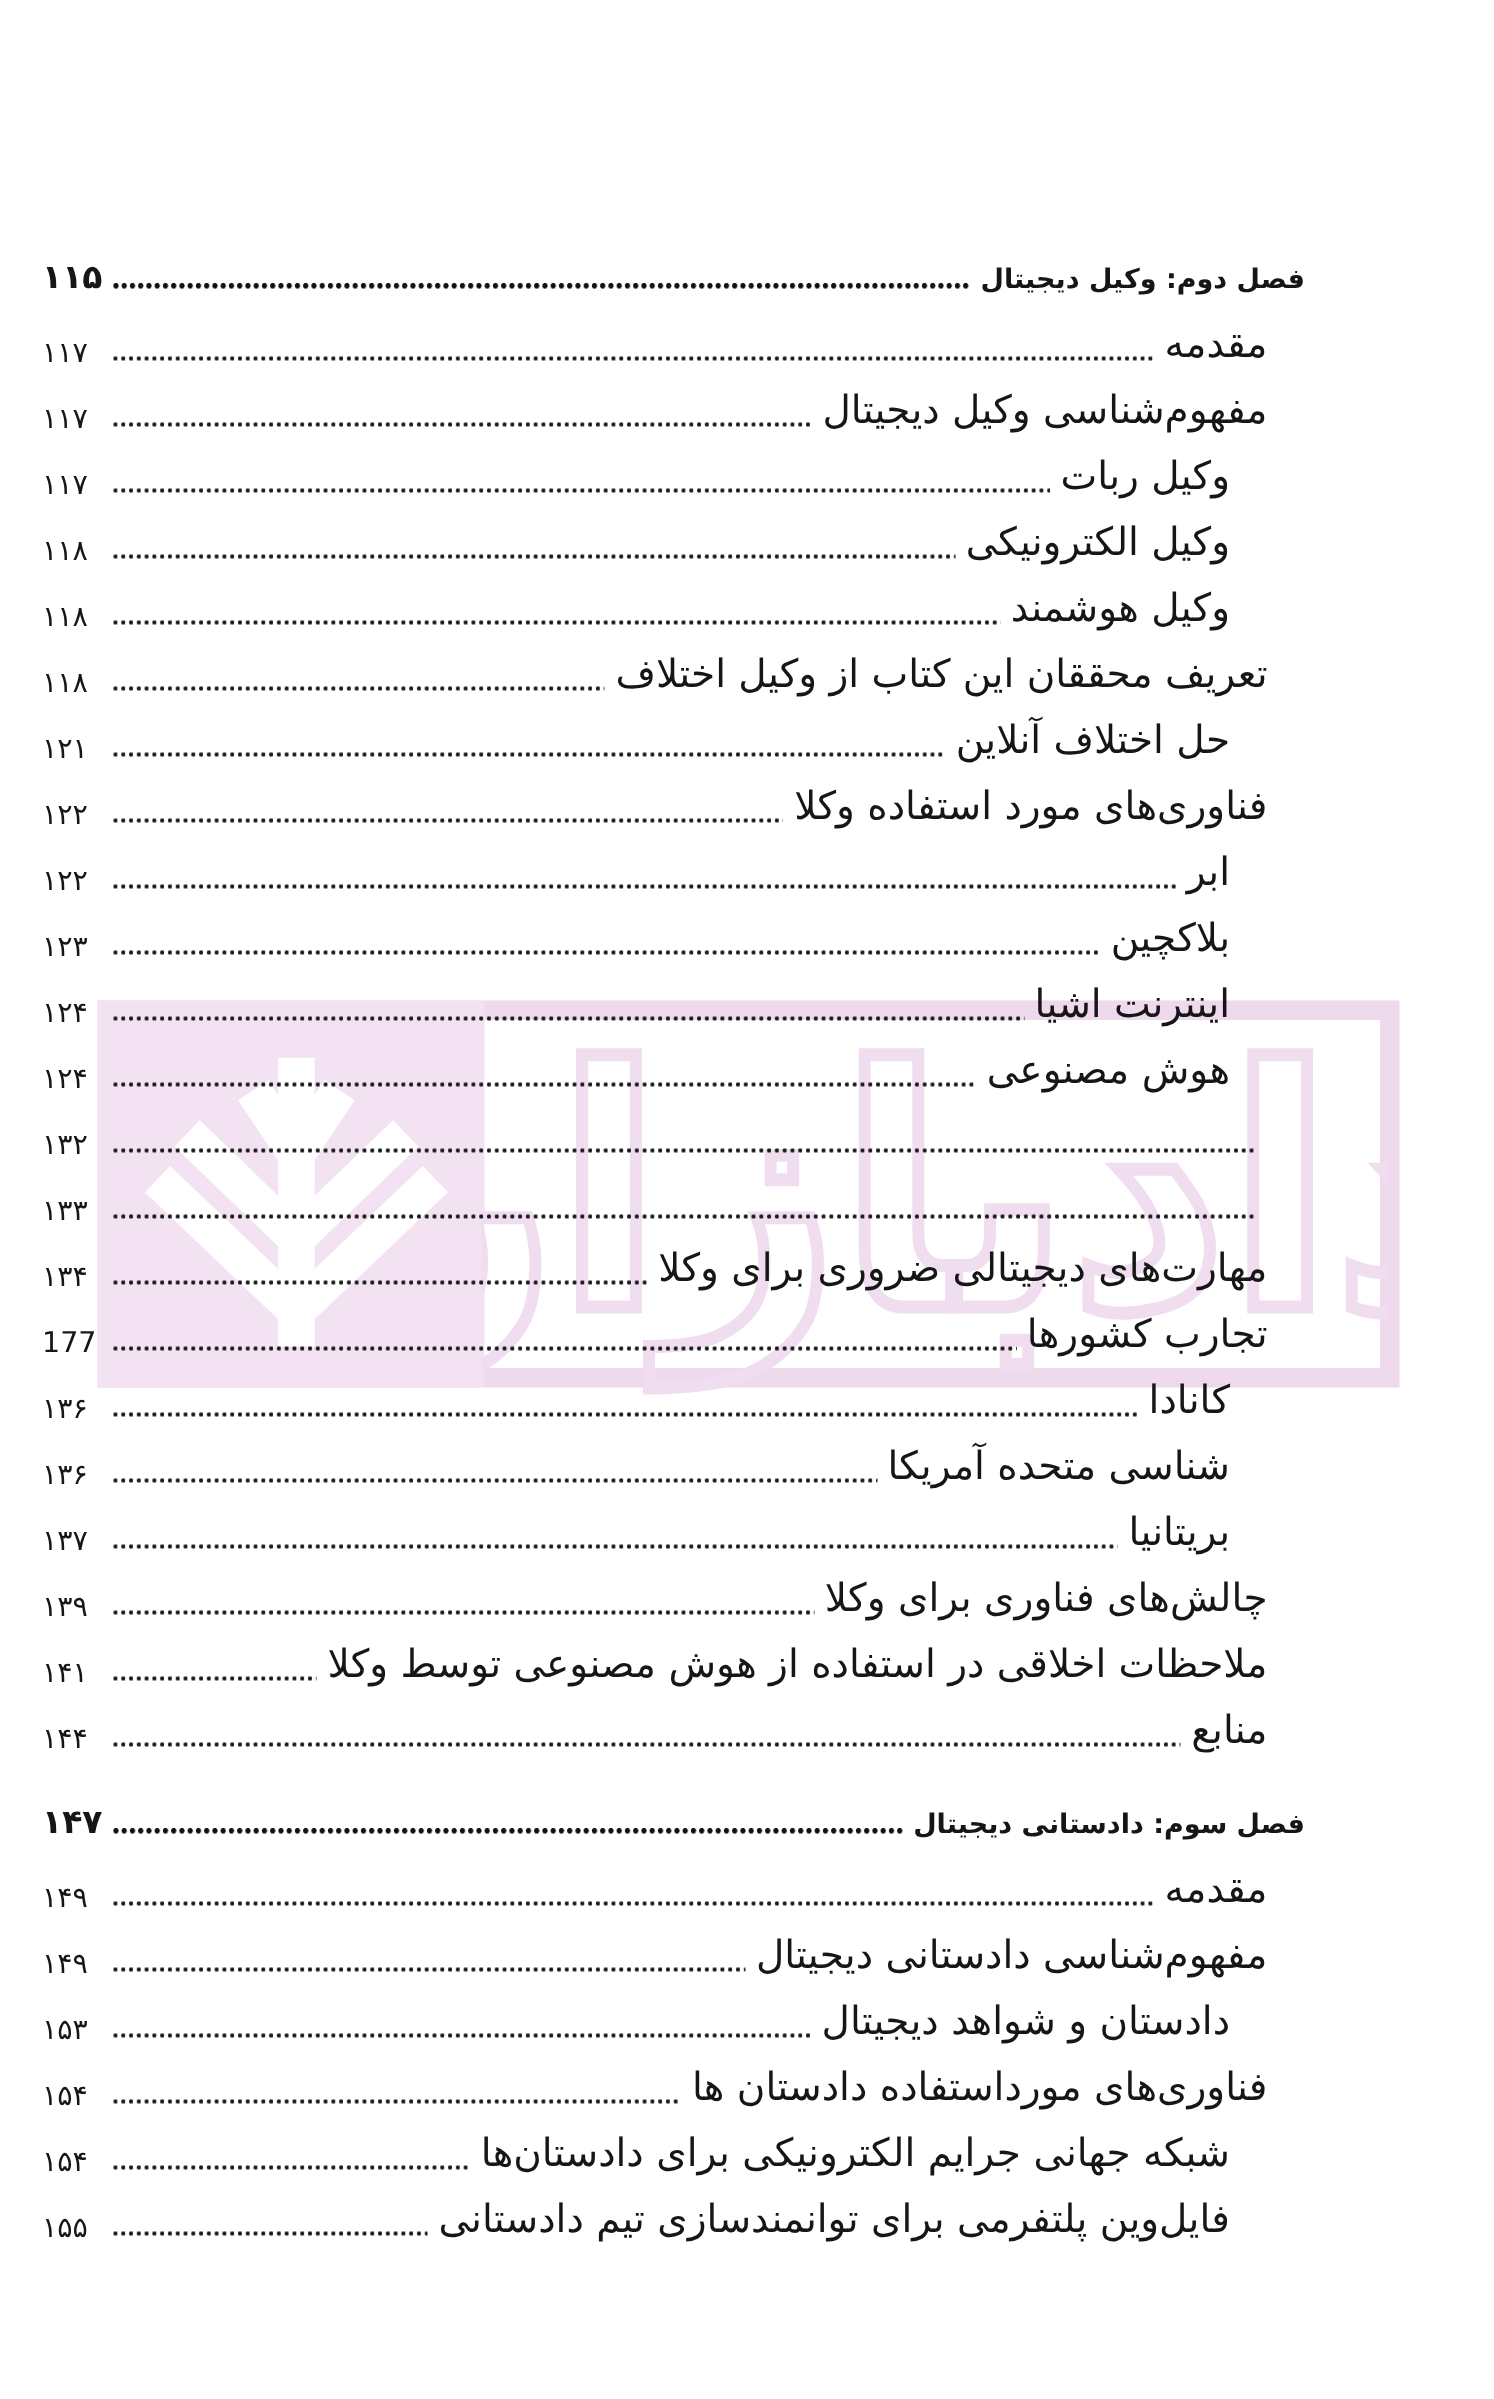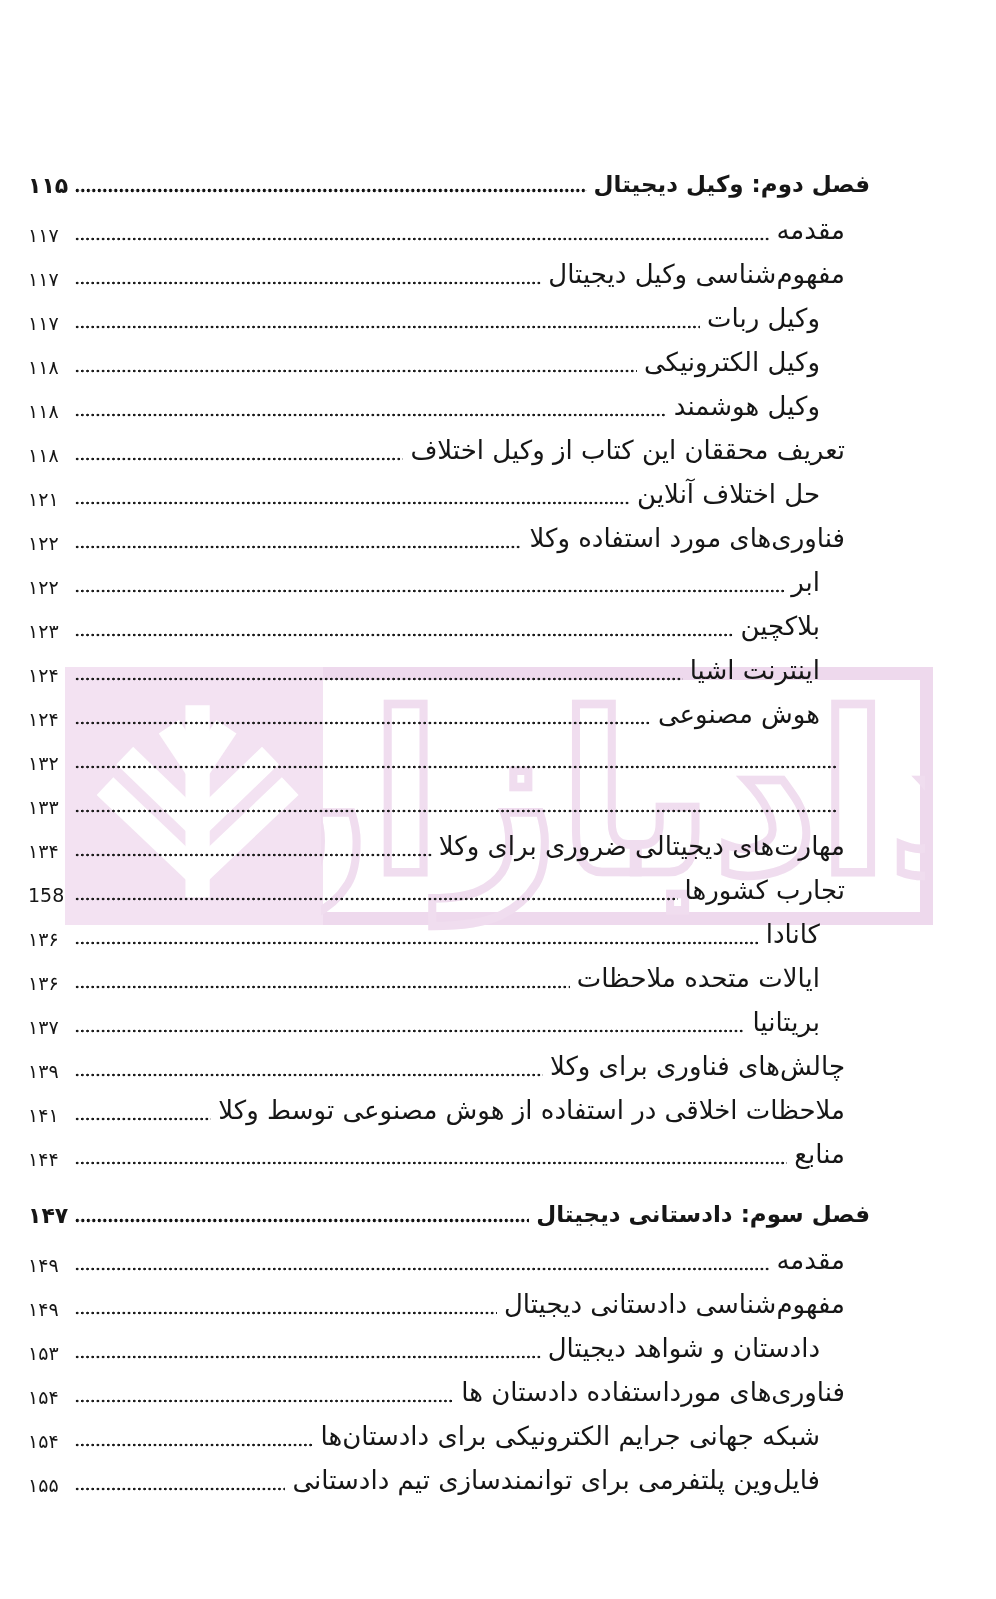--- a/index.html
+++ b/index.html
@@ -40,21 +40,21 @@
     flex:1;height:4px;margin:0 7px 4px 5px;min-width:30px;
     background-image:radial-gradient(circle at 2px 2px,#1b1b1b 1.25px,transparent 1.6px);
     background-size:5.2px 4px;background-repeat:repeat-x;background-position:left bottom;
   }
   .toc-row .pagenum{
     font-size:19px;line-height:1;min-width:42px;text-align:left;direction:ltr;
   }
   .level-1{padding-right:25px;}
   .level-2{padding-right:50px;}
   .level-0{height:56px;margin:2px 0 4px 0;font-weight:bold;}
-  .level-0 .title{font-size:23px;text-align:right;}
+  .level-0 .title{font-size:18px;text-align:right;}
   .level-0 .pagenum{font-size:22px;}
   .level-0 .leader{
     height:4.6px;
     background-image:radial-gradient(circle at 2.3px 2.3px,#111 1.55px,transparent 1.95px);
     background-size:5.5px 4.6px;
   }
 </style>
 </head>
 <body>
 
@@ -174,31 +174,31 @@
 
       <div class="toc-row level-1">
         <span class="title">مهارت‌های دیجیتالی ضروری برای وکلا</span>
         <span class="leader"></span>
         <span class="pagenum">۱۳۴</span>
       </div>
 
       <div class="toc-row level-1">
         <span class="title">تجارب کشورها</span>
         <span class="leader"></span>
-        <span class="pagenum">158</span>
+        <span class="pagenum">177</span>
       </div>
 
       <div class="toc-row level-2">
         <span class="title">کانادا</span>
         <span class="leader"></span>
         <span class="pagenum">۱۳۶</span>
       </div>
 
       <div class="toc-row level-2">
-        <span class="title">ایالات متحده ملاحظات</span>
+        <span class="title">شناسی متحده آمریکا</span>
         <span class="leader"></span>
         <span class="pagenum">۱۳۶</span>
       </div>
 
       <div class="toc-row level-2">
         <span class="title">بریتانیا</span>
         <span class="leader"></span>
         <span class="pagenum">۱۳۷</span>
       </div>
 

